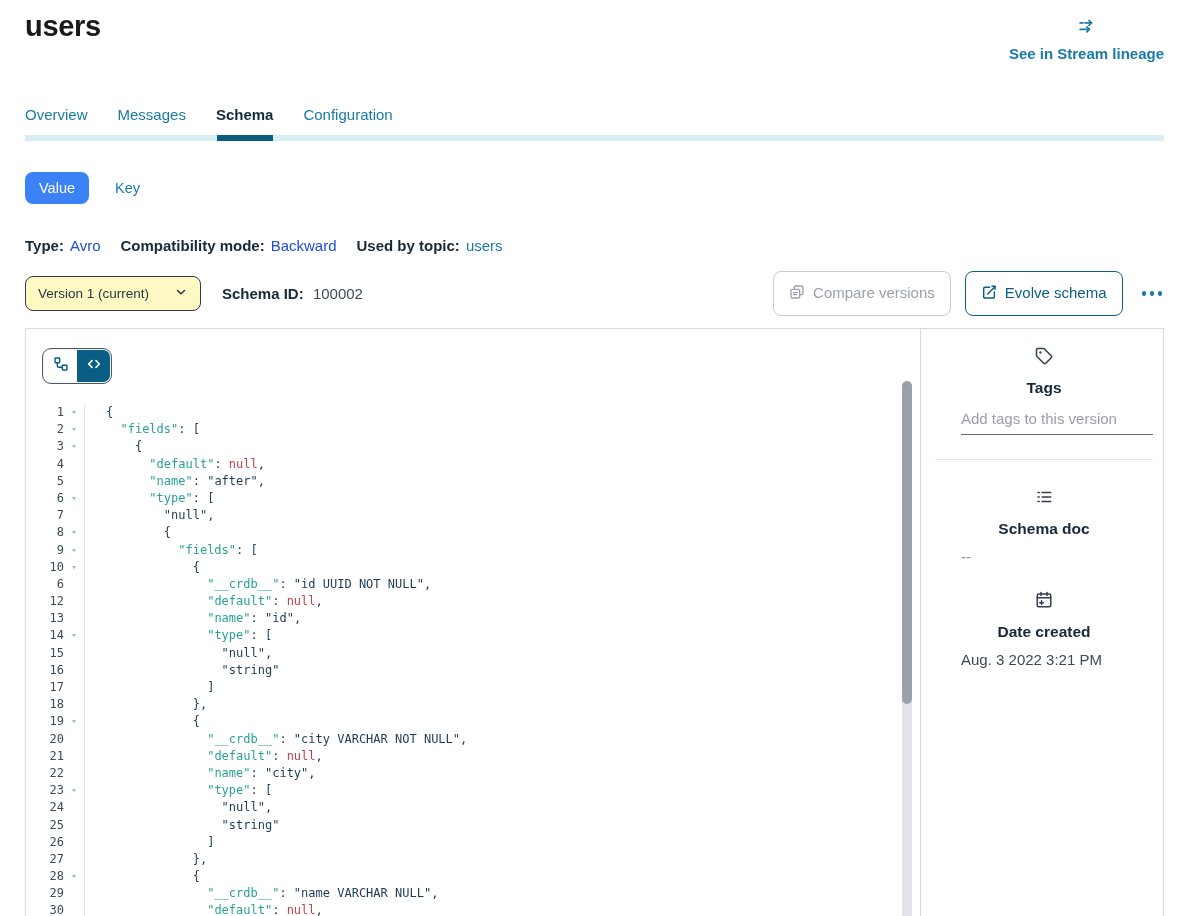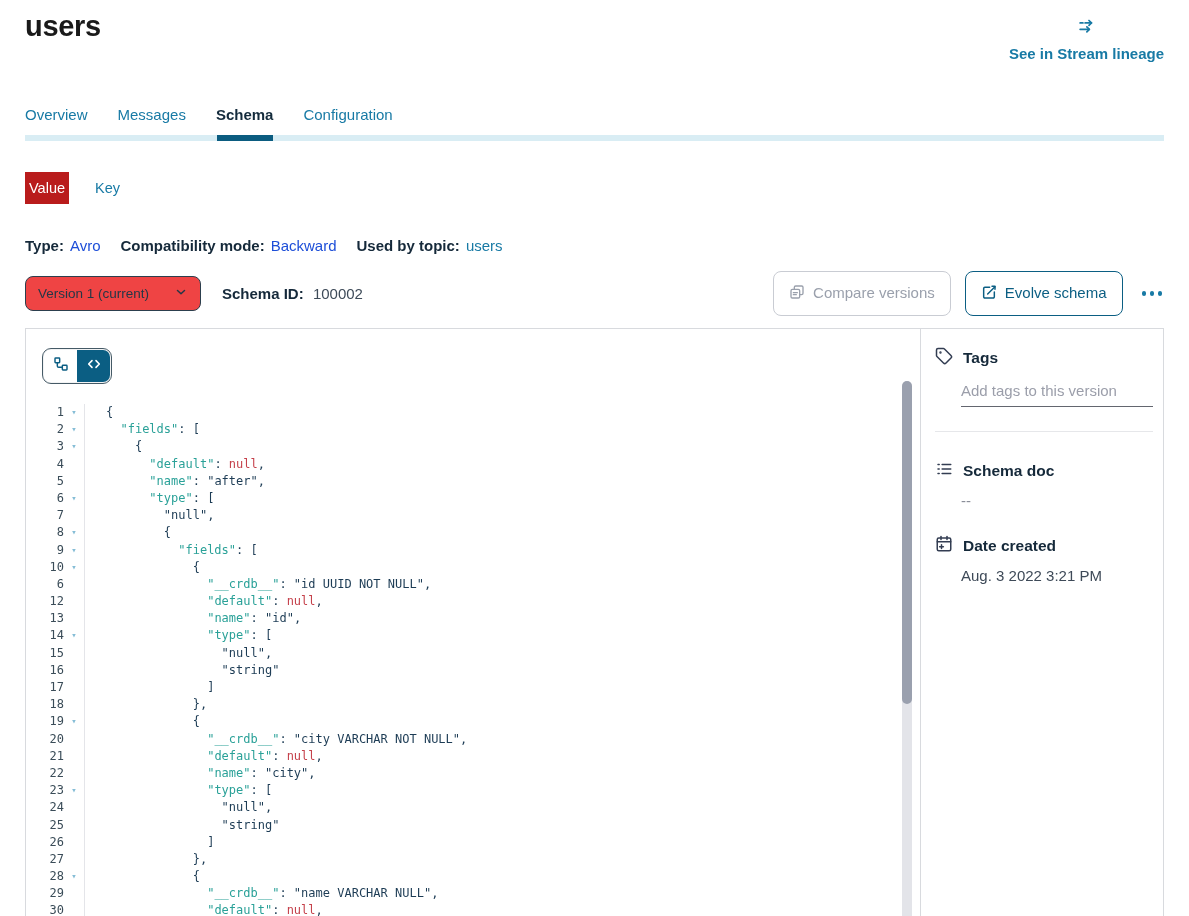--- a/index.html
+++ b/index.html
@@ -16,36 +16,36 @@
 
   
   .tabs { display:flex; gap:30px; margin-top:44px; padding-bottom:12px; font-size:15px; }
   .tab { color:#187aa5; cursor:pointer; font-weight:500; }
   .tab.active { color:#142b3c; font-weight:600; }
   .tab-track { height:6px; background:#d9edf4; position:relative; }
   .tab-indicator { position:absolute; left:192px; width:56px; top:0; bottom:0; background:#0b5c80; }
 
   
   .vk-row { margin-top:31px; display:flex; align-items:center; }
-  .btn-value { background:#b91c1c; color:#fff; border:none; border-radius:0;
-    padding:8px 4px; font-size:14.5px; font-family:inherit; cursor:pointer; }
+  .btn-value { background:#3b82f6; color:#fff; border:none; border-radius:8px;
+    padding:8px 14px; font-size:14.5px; font-family:inherit; cursor:pointer; }
   .link-key { margin-left:26px; color:#187aa5; font-size:14.5px; font-weight:500; cursor:pointer; }
 
   
   .meta-row { margin-top:33px; font-size:15px; display:flex; align-items:center; }
   .meta-row b { color:#15293a; font-weight:700; }
   .meta-val { color:#1d4ed8; margin-left:6px; }
   .meta-gap { width:20px; }
   .meta-link { color:#187aa5; margin-left:6px; cursor:pointer; }
 
   
   .ver-row { margin-top:17px; display:flex; align-items:center; }
   .select { width:176px; border:1.4px solid #2c3f4e; border-radius:8px; padding:8px 12px;
     display:flex; align-items:center; justify-content:space-between; font-size:13.5px;
-    color:#253746; cursor:pointer; background:#ef4444; }
+    color:#253746; cursor:pointer; background:#fef9c3; }
   .schema-id { margin-left:21px; font-size:15px; }
   .schema-id b { color:#15293a; }
   .schema-id span { color:#3e4b59; margin-left:5px; }
   .ver-right { margin-left:auto; display:flex; align-items:center; }
   .btn-outline { display:flex; gap:8px; border-radius:8px; padding:12px 15px;
     font-size:15px; background:#fff; font-family:inherit; cursor:pointer; }
   .btn-compare { border:1px solid #c9ccd3; color:#9aa0ac; font-weight:500; }
   .btn-compare svg { stroke:#9aa0ac; }
   .btn-evolve { margin-left:14px; border:1px solid #0b5e83; color:#0b5e83; font-weight:400; }
   .btn-evolve svg { stroke:#0b5e83; }
@@ -73,21 +73,21 @@
   .t-n { color:#c5414b; }
   .t-v, .t-p { color:#1d3c55; }
 
   .scroll-track { position:absolute; right:8px; top:52px; bottom:0; width:10px;
     background:#e3e4e9; border-radius:6px; }
   .scroll-thumb { position:absolute; top:0; left:0; width:10px; height:323px;
     background:#9aa0ae; border-radius:6px; cursor:pointer; }
 
   
   .side { flex:1; padding:18px 12px 0 14px; font-size:15px; }
-  .side-head { display:flex; align-items:center; gap:10px; color:#15293a; font-weight:700; font-size:15.5px; }
+  .side-head { display:flex; align-items:center; gap:10px; color:#15293a; font-weight:700; font-size:15.5px;flex-direction:column; }
   .side-head svg { stroke:#333d52; flex:none; }
   .tags-input { display:block; margin:13px 0 0 26px; width:192px; border:none;
     border-bottom:1px solid #63666f; padding:0 0 7px 0; font-size:15px; font-family:inherit;
     color:#15803d; outline:none; background:transparent; }
   .tags-input::placeholder { color:#9b9eaa; }
   .side-div { margin-top:24px; height:1px; background:#e6e7ea; }
   .sec-doc { margin-top:28px; }
   .side-val { margin:10px 0 0 26px; color:#3e4a58; }
   .side-val.dim { color:#8a8e99; }
   .sec-date { margin-top:26px; }

